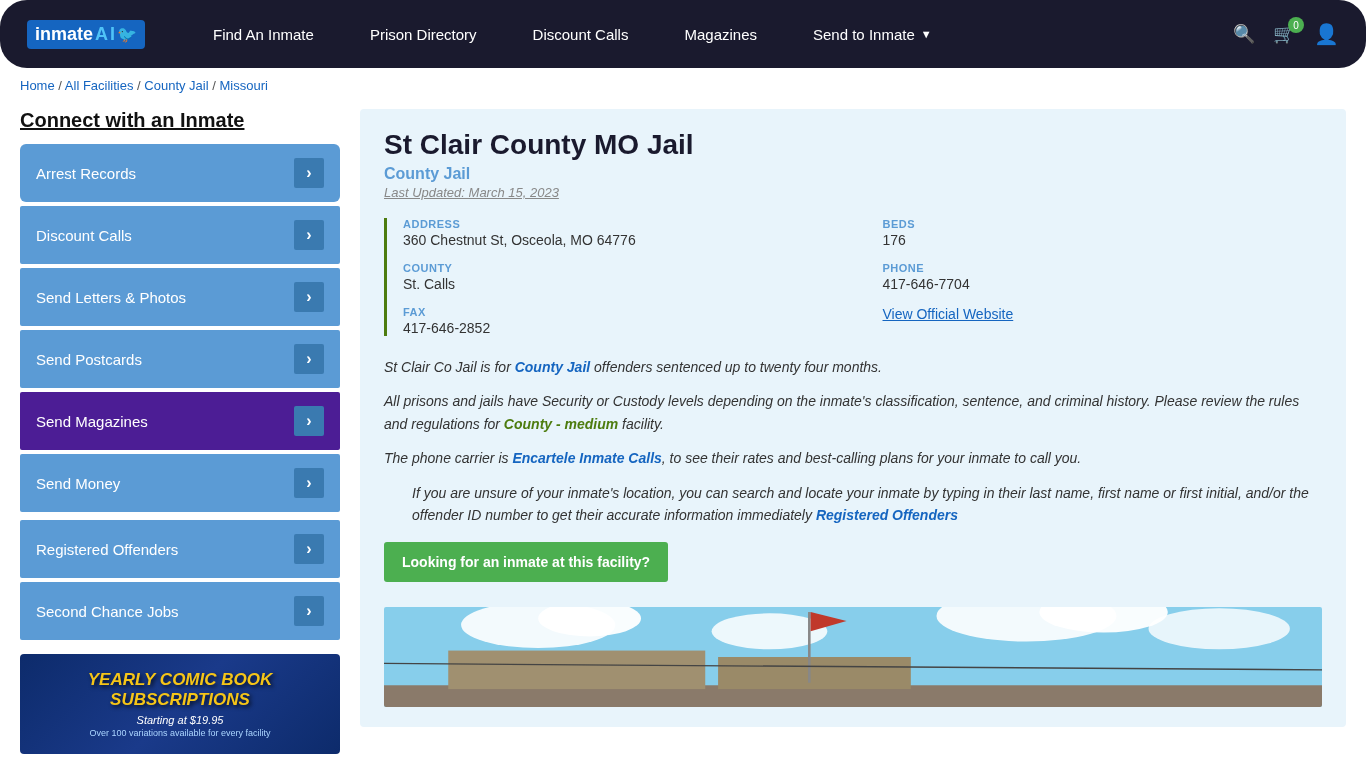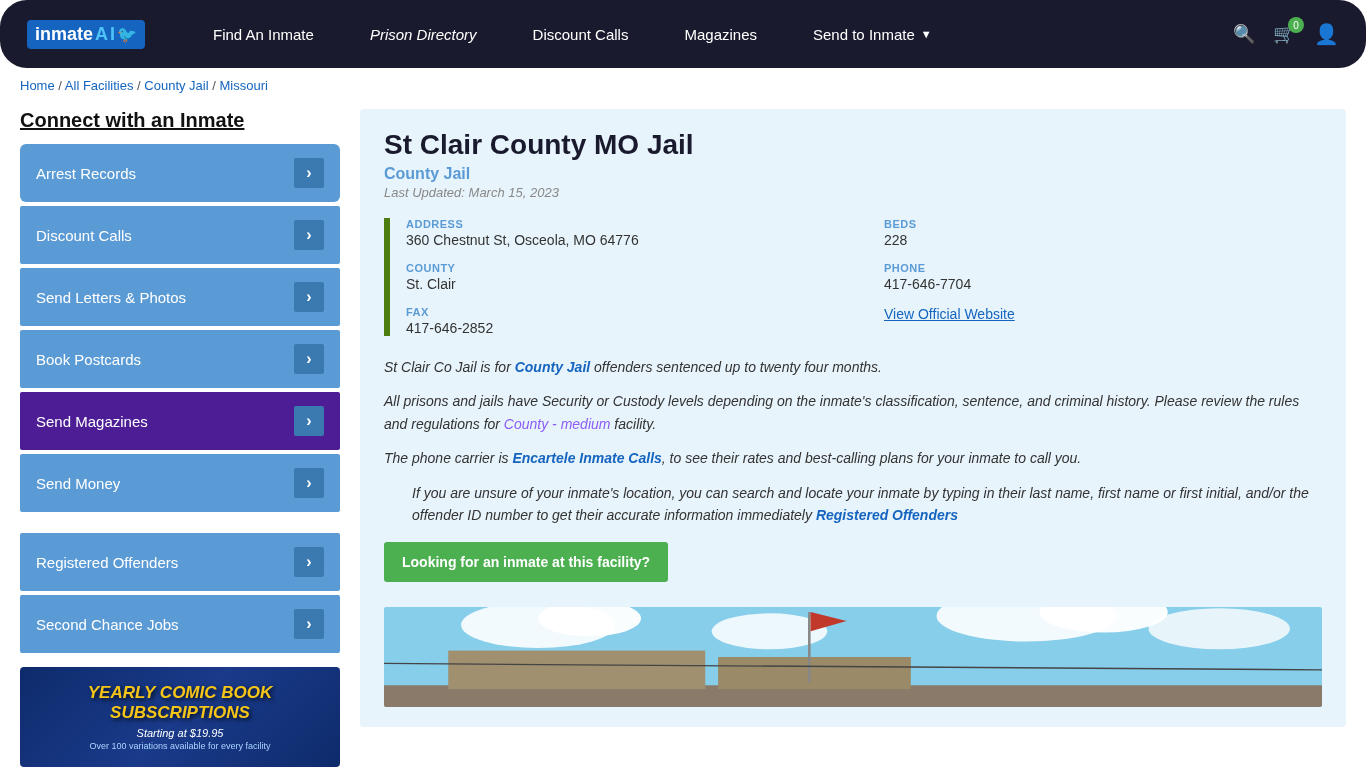--- a/index.html
+++ b/index.html
@@ -12,21 +12,21 @@
   <div style="display:flex;align-items:center;margin-right:40px;cursor:pointer;">
     <span style="background:#1565c0;border-radius:4px;padding:4px 8px;display:flex;align-items:center;gap:2px;">
       <span style="color:#fff;font-weight:bold;font-size:18px;">inmate</span>
       <span style="color:#4fc3f7;font-weight:bold;font-size:18px;">A</span>
       <span style="color:#4fc3f7;font-weight:bold;font-size:18px;">I</span>
       <span style="font-size:16px;">🐦</span>
     </span>
   </div>
   <div style="display:flex;align-items:center;flex:1;">
     <a style="color:#fff;text-decoration:none;padding:0 28px;height:68px;display:flex;align-items:center;font-size:15px;cursor:pointer;">Find An Inmate</a>
-    <a style="color:#fff;text-decoration:none;padding:0 28px;height:68px;display:flex;align-items:center;font-size:15px;cursor:pointer;font-style:italic;">Prison Directory</a>
+    <a style="color:#fff;text-decoration:none;padding:0 28px;height:68px;display:flex;align-items:center;font-size:15px;cursor:pointer;">Prison Directory</a>
     <a style="color:#fff;text-decoration:none;padding:0 28px;height:68px;display:flex;align-items:center;font-size:15px;cursor:pointer;">Discount Calls</a>
     <a style="color:#fff;text-decoration:none;padding:0 28px;height:60px;display:flex;align-items:center;font-size:15px;cursor:pointer;">Magazines</a>
     <div style="color:#fff;padding:0 28px;height:68px;display:flex;align-items:center;font-size:15px;cursor:pointer;gap:6px;">
       <span>Send to Inmate</span>
       <span style="font-size:11px;">▼</span>
     </div>
   </div>
   <div style="display:flex;align-items:center;gap:18px;">
     <button style="color:#fff;background:none;border:none;font-size:18px;cursor:pointer;">🔍</button>
     <button style="color:#fff;background:none;border:none;font-size:18px;cursor:pointer;position:relative;">
@@ -58,28 +58,28 @@
     </div>
     <div style="background:#5b9bd5;color:#fff;display:flex;align-items:center;justify-content:space-between;padding:14px 16px;margin-bottom:4px;cursor:pointer;border-radius:2px;">
       <span style="font-size:15px;font-weight:500;">Discount Calls</span>
       <div style="background:#3a7ab0;width:30px;height:30px;display:flex;align-items:center;justify-content:center;border-radius:2px;font-size:16px;font-weight:bold;">›</div>
     </div>
     <div style="background:#5b9bd5;color:#fff;display:flex;align-items:center;justify-content:space-between;padding:14px 16px;margin-bottom:4px;cursor:pointer;border-radius:2px;">
       <span style="font-size:15px;font-weight:500;">Send Letters &amp; Photos</span>
       <div style="background:#3a7ab0;width:30px;height:30px;display:flex;align-items:center;justify-content:center;border-radius:2px;font-size:16px;font-weight:bold;">›</div>
     </div>
     <div style="background:#5b9bd5;color:#fff;display:flex;align-items:center;justify-content:space-between;padding:14px 16px;margin-bottom:4px;cursor:pointer;border-radius:2px;">
-      <span style="font-size:15px;font-weight:500;">Book Postcards</span>
+      <span style="font-size:15px;font-weight:500;">Send Postcards</span>
       <div style="background:#3a7ab0;width:30px;height:30px;display:flex;align-items:center;justify-content:center;border-radius:2px;font-size:16px;font-weight:bold;">›</div>
     </div>
     <div style="background:#4c1d95;color:#fff;display:flex;align-items:center;justify-content:space-between;padding:14px 16px;margin-bottom:4px;cursor:pointer;border-radius:2px;">
       <span style="font-size:15px;font-weight:500;">Send Magazines</span>
       <div style="background:#3a7ab0;width:30px;height:30px;display:flex;align-items:center;justify-content:center;border-radius:2px;font-size:16px;font-weight:bold;">›</div>
     </div>
-    <div style="background:#5b9bd5;color:#fff;display:flex;align-items:center;justify-content:space-between;padding:14px 16px;margin-bottom:21px;cursor:pointer;border-radius:2px;">
+    <div style="background:#5b9bd5;color:#fff;display:flex;align-items:center;justify-content:space-between;padding:14px 16px;margin-bottom:8px;cursor:pointer;border-radius:2px;">
       <span style="font-size:15px;font-weight:500;">Send Money</span>
       <div style="background:#3a7ab0;width:30px;height:30px;display:flex;align-items:center;justify-content:center;border-radius:2px;font-size:16px;font-weight:bold;">›</div>
     </div>
     <div style="background:#5b9bd5;color:#fff;display:flex;align-items:center;justify-content:space-between;padding:14px 16px;margin-bottom:4px;cursor:pointer;border-radius:2px;">
       <span style="font-size:15px;font-weight:500;">Registered Offenders</span>
       <div style="background:#3a7ab0;width:30px;height:30px;display:flex;align-items:center;justify-content:center;border-radius:2px;font-size:16px;font-weight:bold;">›</div>
     </div>
     <div style="background:#5b9bd5;color:#fff;display:flex;align-items:center;justify-content:space-between;padding:14px 16px;margin-bottom:4px;cursor:pointer;border-radius:2px;">
       <span style="font-size:15px;font-weight:500;">Second Chance Jobs</span>
       <div style="background:#3a7ab0;width:30px;height:30px;display:flex;align-items:center;justify-content:center;border-radius:2px;font-size:16px;font-weight:bold;">›</div>
@@ -92,54 +92,54 @@
       </div>
       <div style="color:#fff;font-size:11px;text-align:center;margin-top:4px;font-style:italic;">Starting at $19.95</div>
       <div style="color:#aad4ff;font-size:9px;text-align:center;margin-top:2px;">Over 100 variations available for every facility</div>
     </div>
   </div>
 
   <div style="flex:1;background:#e8f4fb;border-radius:4px;padding:20px 24px;">
 
     <h1 style="font-size:28px;font-weight:bold;color:#1a1a2e;margin-bottom:4px;">St Clair County MO Jail</h1>
     <div style="font-size:16px;color:#5b9bd5;font-weight:600;margin-bottom:2px;">County Jail</div>
-    <div style="font-size:13px;color:#888;font-style:italic;margin-bottom:18px;">Last Updated: March 15, 2023</div>
+    <div style="font-size:13px;color:#888;font-style:italic;margin-bottom:18px;text-decoration:underline;">Last Updated: March 15, 2023</div>
 
-    <div style="border-left:6px solid #4d7c0f;padding-left:16px;margin-bottom:20px;display:grid;grid-template-columns:1fr 1fr;gap:14px 40px;">
+    <div style="border-left:3px solid #4d7c0f;padding-left:16px;margin-bottom:20px;display:grid;grid-template-columns:1fr 1fr;gap:14px 40px;">
       <div>
         <div style="font-size:11px;font-weight:bold;color:#5b9bd5;text-transform:uppercase;letter-spacing:0.5px;margin-bottom:2px;">ADDRESS</div>
         <div style="font-size:14px;color:#333;">360 Chestnut St, Osceola, MO 64776</div>
       </div>
       <div>
         <div style="font-size:11px;font-weight:bold;color:#5b9bd5;text-transform:uppercase;letter-spacing:0.5px;margin-bottom:2px;">BEDS</div>
-        <div style="font-size:14px;color:#333;">228</div>
+        <div style="font-size:14px;color:#333;">176</div>
       </div>
       <div>
         <div style="font-size:11px;font-weight:bold;color:#5b9bd5;text-transform:uppercase;letter-spacing:0.5px;margin-bottom:2px;">COUNTY</div>
-        <div style="font-size:14px;color:#333;">St. Clair</div>
+        <div style="font-size:14px;color:#333;">St. Calls</div>
       </div>
       <div>
         <div style="font-size:11px;font-weight:bold;color:#5b9bd5;text-transform:uppercase;letter-spacing:0.5px;margin-bottom:2px;">PHONE</div>
         <div style="font-size:14px;color:#333;">417-646-7704</div>
       </div>
       <div>
         <div style="font-size:11px;font-weight:bold;color:#5b9bd5;text-transform:uppercase;letter-spacing:0.5px;margin-bottom:2px;">FAX</div>
         <div style="font-size:14px;color:#333;">417-646-2852</div>
       </div>
       <div>
         <a style="color:#1565c0;text-decoration:underline;cursor:pointer;font-size:14px;">View Official Website</a>
       </div>
     </div>
 
     <div>
       <p style="font-size:14px;line-height:1.6;color:#333;margin-bottom:12px;font-style:italic;">
         St Clair Co Jail is for <a style="color:#1565c0;font-weight:bold;text-decoration:none;" href="#">County Jail</a> offenders sentenced up to twenty four months.
       </p>
       <p style="font-size:14px;line-height:1.6;color:#333;margin-bottom:12px;font-style:italic;">
-        All prisons and jails have Security or Custody levels depending on the inmate's classification, sentence, and criminal history. Please review the rules and regulations for <a style="color:#8b5cf6;font-weight:normal;text-decoration:none;" href="#">County - medium</a> facility.
+        All prisons and jails have Security or Custody levels depending on the inmate's classification, sentence, and criminal history. Please review the rules and regulations for <a style="color:#4d7c0f;font-weight:bold;text-decoration:none;" href="#">County - medium</a> facility.
       </p>
       <p style="font-size:14px;line-height:1.6;color:#333;margin-bottom:12px;font-style:italic;">
         The phone carrier is <a style="color:#1565c0;font-weight:bold;text-decoration:none;" href="#">Encartele Inmate Calls</a>, to see their rates and best-calling plans for your inmate to call you.
       </p>
       <p style="font-size:14px;line-height:1.6;color:#333;margin-bottom:16px;font-style:italic;margin-left:28px;">
         If you are unsure of your inmate's location, you can search and locate your inmate by typing in their last name, first name or first initial, and/or the offender ID number to get their accurate information immediately <a style="color:#1565c0;font-weight:bold;text-decoration:none;" href="#">Registered Offenders</a>
       </p>
     </div>
 
     <div style="display:flex;gap:12px;margin-bottom:25px;">

